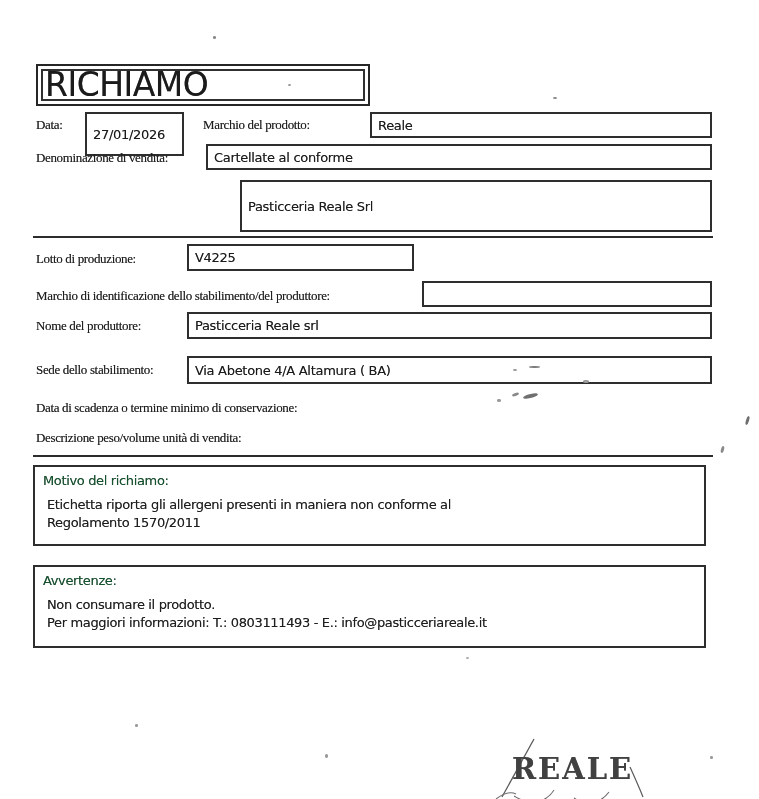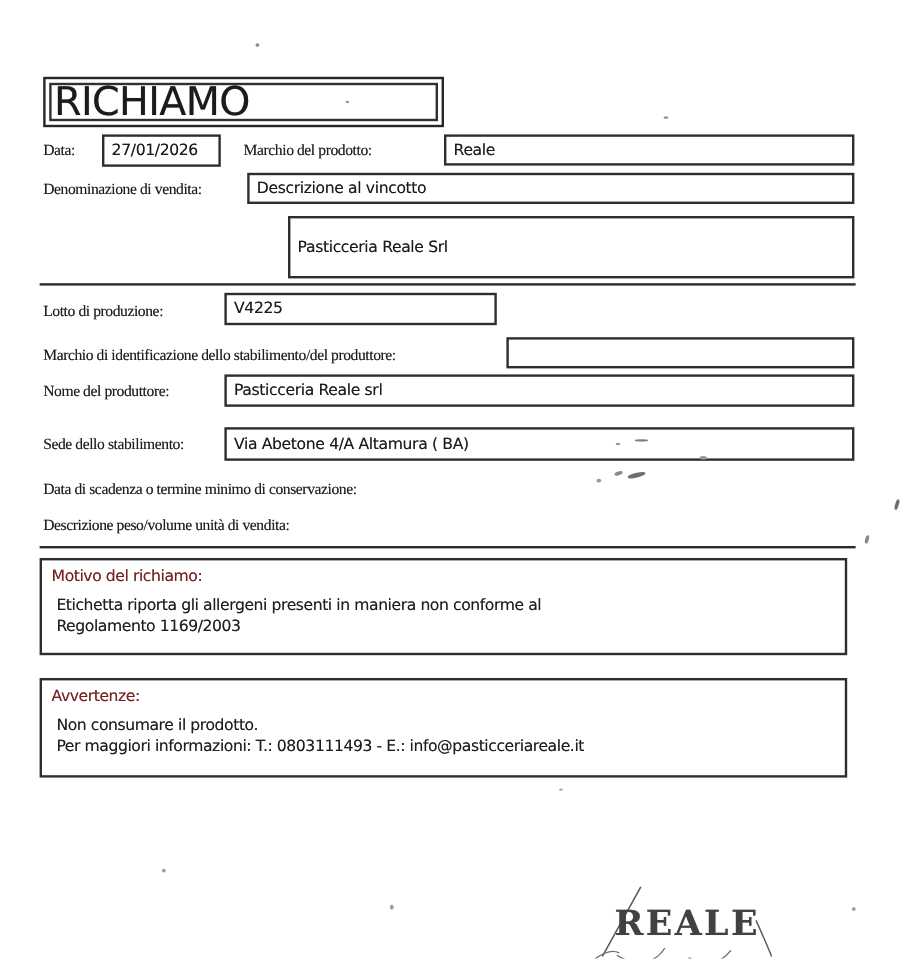--- a/index.html
+++ b/index.html
@@ -52,21 +52,21 @@
     font-size:33px;line-height:30px;letter-spacing:-0.5px;
     padding-left:2px;color:#1b1b1b;
     text-shadow:0 0 0.6px rgba(27,27,27,.6);
   }
 
   .bigbox{
     position:absolute;border:2px solid #2e2e2e;box-sizing:border-box;background:#fff;
   }
   .box-label{
     position:absolute;left:8px;top:6px;
-    font-size:13px;letter-spacing:-0.35px;color:#7f1d1d;
+    font-size:13px;letter-spacing:-0.35px;color:#14532d;
     text-shadow:0 0 0.5px rgba(30,30,30,.55);
   }
   .box-text{
     position:absolute;left:12px;top:29px;
     font-size:13px;letter-spacing:-0.35px;line-height:17.5px;
     white-space:pre-line;color:#1e1e1e;
     text-shadow:0 0 0.5px rgba(30,30,30,.55);
   }
 
   
@@ -90,31 +90,31 @@
 
 <div class="page">
 
   <div class="title-box">
     <div class="title-inner">
       <span class="title-text">RICHIAMO</span>
     </div>
   </div>
 
   <span class="lbl" style="left:36px;top:117px">Data:</span>
-  <div class="vbox" style="left:85px;top:112px;width:99px;height:27px">
+  <div class="vbox" style="left:85px;top:112px;width:99px;height:44px">
     <span>27/01/2026</span>
   </div>
   <span class="lbl" style="left:203px;top:117px">Marchio del prodotto:</span>
   <div class="vbox" style="left:370px;top:112px;width:342px;height:26px">
     <span>Reale</span>
   </div>
 
   <span class="lbl" style="left:36px;top:150px">Denominazione di vendita:</span>
   <div class="vbox" style="left:206px;top:144px;width:506px;height:26px">
-    <span>Descrizione al vincotto</span>
+    <span>Cartellate al conforme</span>
   </div>
 
   <div class="vbox" style="left:240px;top:180px;width:472px;height:52px">
     <span>Pasticceria Reale Srl</span>
   </div>
 
   <div class="hr" style="left:33px;top:236px;width:680px"></div>
 
   <span class="lbl" style="left:36px;top:251px">Lotto di produzione:</span>
   <div class="vbox" style="left:187px;top:244px;width:227px;height:27px">
@@ -138,21 +138,21 @@
 
   <span class="lbl" style="left:36px;top:400px">Data di scadenza o termine minimo di conservazione:</span>
 
   <span class="lbl" style="left:36px;top:430px">Descrizione peso/volume unità di vendita:</span>
 
   <div class="hr" style="left:33px;top:455px;width:680px"></div>
 
   <div class="bigbox" style="left:33px;top:465px;width:673px;height:81px">
     <span class="box-label">Motivo del richiamo:</span>
     <div class="box-text">Etichetta riporta gli allergeni presenti in maniera non conforme al
-Regolamento 1169/2003</div>
+Regolamento 1570/2011</div>
   </div>
 
   <div class="bigbox" style="left:33px;top:565px;width:673px;height:83px">
     <span class="box-label">Avvertenze:</span>
     <div class="box-text">Non consumare il prodotto.
 Per maggiori informazioni: T.: 0803111493 - E.: info@pasticceriareale.it</div>
   </div>
 
   <div class="logo">
     <svg width="200" height="66" viewBox="0 0 200 66">

